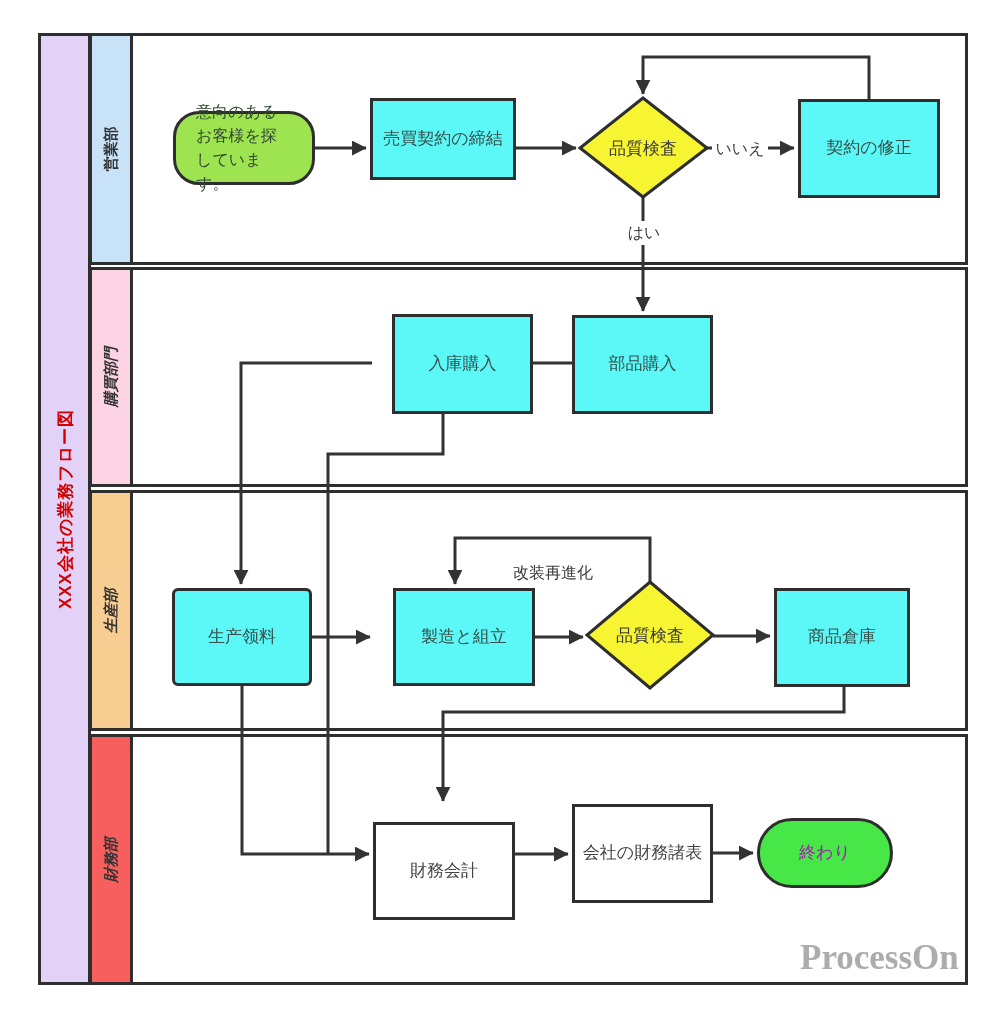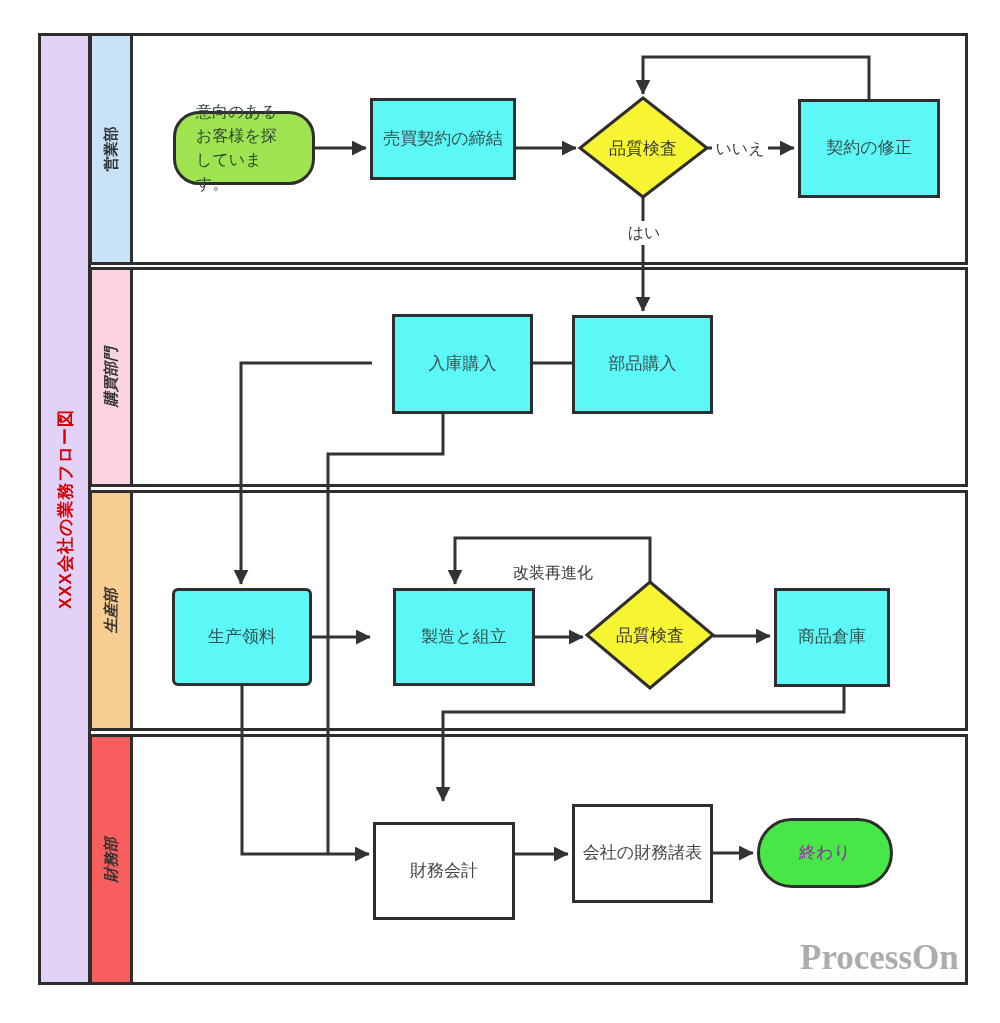--- a/index.html
+++ b/index.html
@@ -111,21 +111,21 @@
 
   <div class="node" style="left:392px;top:314px;width:141px;height:100px;">入庫購入</div>
 
 
   <div class="node" style="left:172px;top:588px;width:140px;height:98px;border-radius:6px;">生产领料</div>
 
   <div class="node" style="left:360px;top:588px;width:142px;height:98px;margin-left:33px;">製造と組立</div>
 
   <div class="dlabel" style="left:590px;top:620px;width:120px;height:30px;">品質検査</div>
 
-  <div class="node" style="left:774px;top:588px;width:116px;height:99px;">商品倉庫</div>
+  <div class="node" style="left:774px;top:588px;width:136px;height:99px;">商品倉庫</div>
 
   <div class="node white" style="left:373px;top:805px;width:142px;height:98px;margin-top:17px;">財務会計</div>
 
   <div class="node white wrap2" style="left:572px;top:804px;width:141px;height:99px;">会社の財務諸表</div>
 
   <div class="node end" style="left:757px;top:818px;width:136px;height:70px;">終わり</div>
 
   <div class="elabel" style="left:712px;top:137px;width:50px;height:24px;">いいえ</div>
   <div class="elabel" style="left:620px;top:221px;width:42px;height:24px;">はい</div>
   <div class="elabel" style="left:505px;top:526px;width:90px;height:24px;margin-top:35px;">改装再進化</div>

